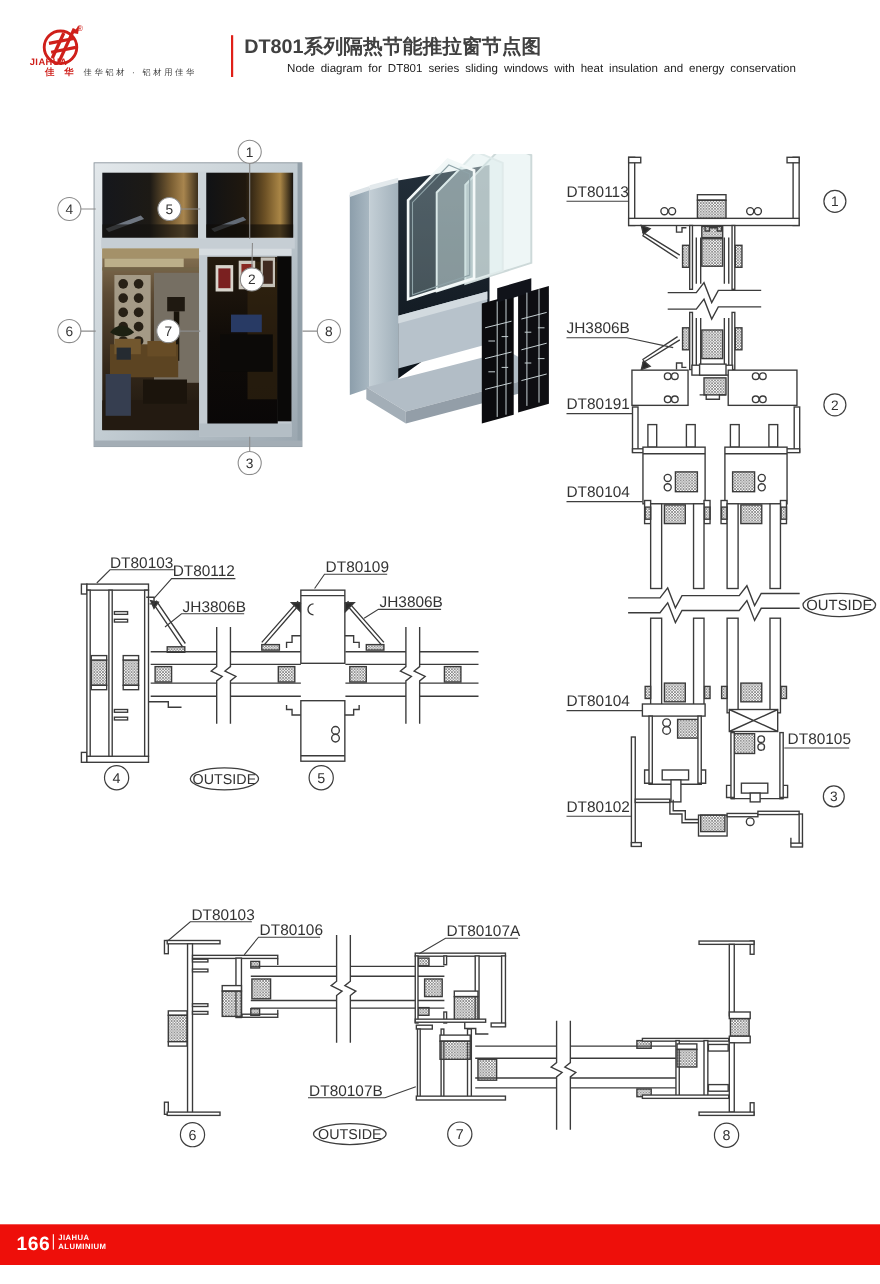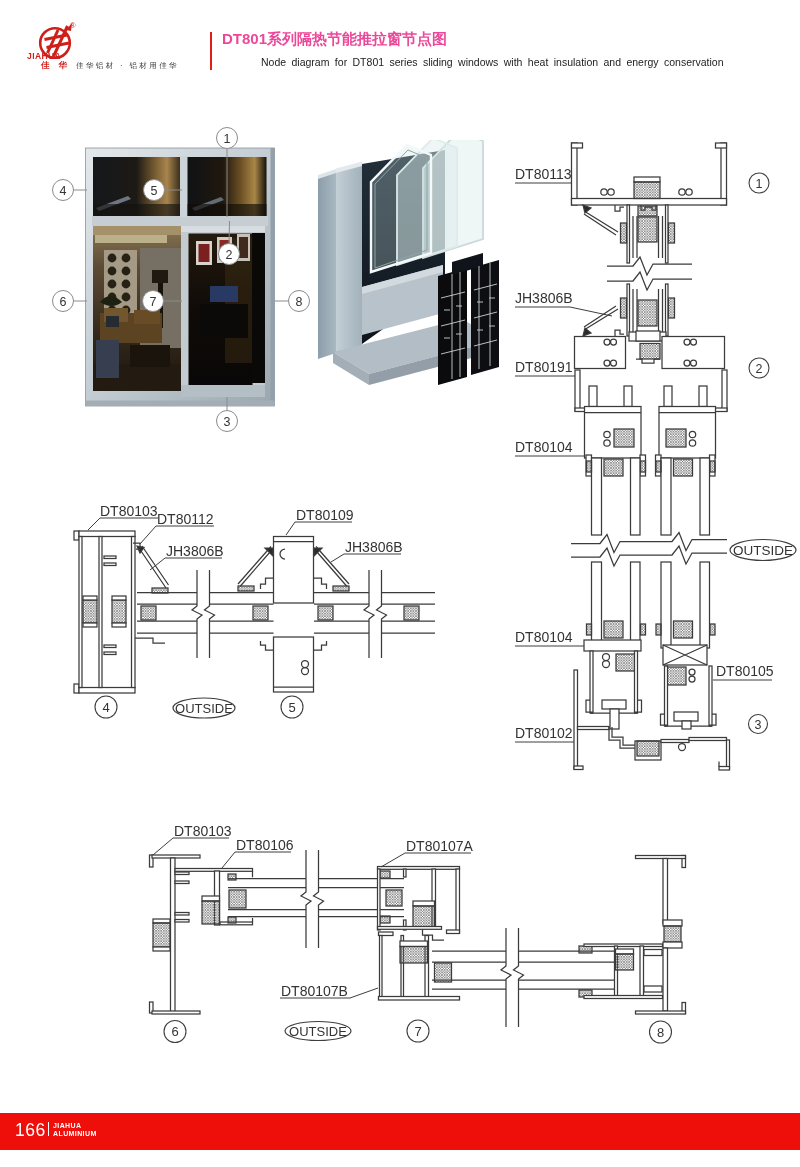--- a/index.html
+++ b/index.html
@@ -26,21 +26,21 @@
 
     <text x="3" y="41" font-size="8.5" font-weight="bold" fill="#cf1f1a" letter-spacing="0.4">JIAHUA</text>
     <text x="17" y="50" font-size="8.5" font-weight="bold" fill="#cf1f1a" letter-spacing="9">佳华</text>
   </svg>
 
 
   <div class="abs" style="left:76px;top:61px;width:220px;font-size:7.5px;color:#3b3b3b;letter-spacing:2.4px;">佳华铝材 · 铝材用佳华</div>
 
   <div class="abs" style="left:210px;top:32px;width:2px;height:38px;background:#e02018;"></div>
 
-  <div class="abs" style="left:222px;top:30px;font-size:15px;font-weight:bold;color:#ec4899;">DT801系列隔热节能推拉窗节点图</div>
+  <div class="abs" style="left:222px;top:30px;font-size:18px;font-weight:bold;color:#404040;">DT801系列隔热节能推拉窗节点图</div>
 
   <div class="abs" style="left:222px;top:56px;width:475px;font-size:10.5px;color:#222;word-spacing:2.5px;padding-left:39px;">Node diagram for DT801 series sliding windows with heat insulation and energy conservation</div>
 </div>
 
 <svg class="abs" style="left:52px;top:120px;" width="260" height="312" viewBox="52 120 260 312">
   <defs>
     <linearGradient id="pTL" x1="0" y1="0" x2="1" y2="0">
       <stop offset="0" stop-color="#15171c"></stop>
           <stop offset="0.5" stop-color="#1d1a15"></stop>
           <stop offset="0.72" stop-color="#7a5e33"></stop>
@@ -735,20 +735,20 @@
 
     <g>
           <circle cx="660.5" cy="1032" r="11" fill="none" stroke="#3e3e3e" stroke-width="1.1"></circle>
           <text x="660.5" y="1036.5" text-anchor="middle" font-size="13">8</text>
         </g>
   </g>
 </svg>
 
 <div class="abs" style="left:0;top:1113px;width:800px;height:37px;background:#ee0f0a;">
 
-  <div class="abs" style="left:15px;top:7px;font-size:17.5px;font-weight:normal;color:#fff;letter-spacing:0.5px;">166</div>
+  <div class="abs" style="left:15px;top:7px;font-size:17.5px;font-weight:bold;color:#fff;letter-spacing:0.5px;">166</div>
 
   <div class="abs" style="left:48px;top:9px;width:1px;height:14px;background:#fff;"></div>
 
   <div class="abs" style="left:53px;top:9px;font-size:7px;font-weight:bold;color:#fff;line-height:7.5px;letter-spacing:0.4px;">JIAHUA<br>ALUMINIUM</div>
 </div>
 
 </div>
 
 </body></html>

